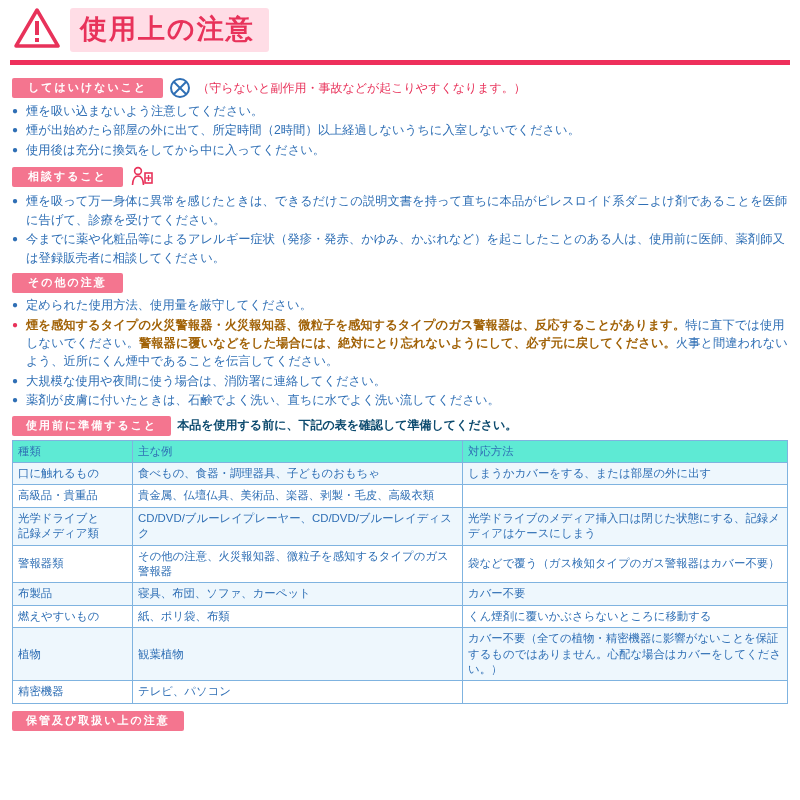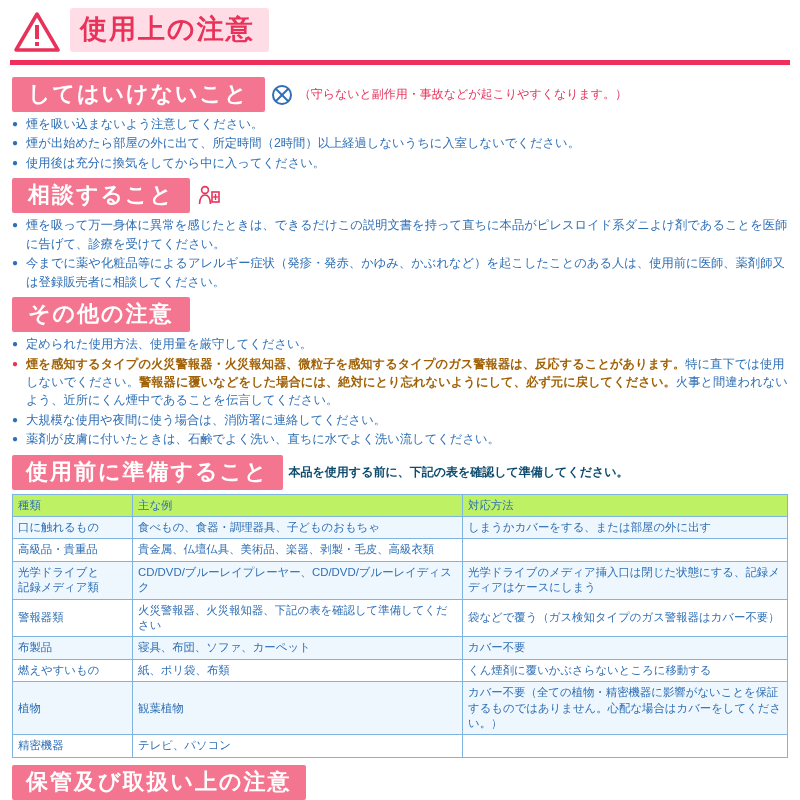--- a/index.html
+++ b/index.html
@@ -13,21 +13,21 @@
     overflow: hidden;
   }
   .page {
     width: 800px; height: 800px;
     position: relative;
     padding: 0;
   }
   
   .header {
     display: flex;
-    align-items: flex-end;
+    align-items: flex-start;
     padding: 8px 4px 6px 14px;
     gap: 10px;
   }
   .warn-tri {
     width: 46px; height: 40px;
     position: relative;
     flex: 0 0 auto;
   }
   .warn-tri svg { display:block; }
   .header-title {
@@ -62,21 +62,21 @@
   .sec-head {
     display: flex;
     align-items: center;
     gap: 6px;
     margin: 6px 0 3px 0;
   }
   .ribbon {
     display: inline-block;
     background: #f4758f;
     color: #ffffff;
-    font-size: 22px;
+    font-size: 11px;
     font-weight: bold;
     letter-spacing: 2px;
     padding: 2px 16px 3px 16px;
     border-radius: 2px;
     white-space: nowrap;
   }
   .ribbon.wide { padding: 2px 14px 3px 14px; }
   .sec-note {
     color: #e8325a;
     font-size: 12px;
@@ -128,21 +128,21 @@
     border: 1px solid #7fb3e0;
     font-size: 11.4px;
     line-height: 1.35;
     padding: 3px 5px;
     vertical-align: middle;
     color: #2f6fb5;
     text-align: left;
     font-weight: normal;
   }
   table.tbl thead th {
-    background: #bef264;
+    background: #5eead4;
     font-weight: normal;
   }
   table.tbl tbody tr:nth-child(odd) td { background: #eef7fd; }
   table.tbl tbody tr:nth-child(even) td { background: #ffffff; }
   .col1 { width: 120px; }
   .col2 { width: 330px; }
 
   
   .footer-sec { margin-top: 7px; }
 </style>
@@ -234,21 +234,21 @@
           <td></td>
         </tr>
         <tr>
           <td style="white-space:pre-line">光学ドライブと
 記録メディア類</td>
           <td>CD/DVD/ブルーレイプレーヤー、CD/DVD/ブルーレイディスク</td>
           <td>光学ドライブのメディア挿入口は閉じた状態にする、記録メディアはケースにしまう</td>
         </tr>
         <tr>
           <td>警報器類</td>
-          <td>火災警報器、火災報知器、下記の表を確認して準備してください</td>
+          <td>その他の注意、火災報知器、微粒子を感知するタイプのガス警報器</td>
           <td>袋などで覆う（ガス検知タイプのガス警報器はカバー不要）</td>
         </tr>
         <tr>
           <td>布製品</td>
           <td>寝具、布団、ソファ、カーペット</td>
           <td>カバー不要</td>
         </tr>
         <tr>
           <td>燃えやすいもの</td>
           <td>紙、ポリ袋、布類</td>

